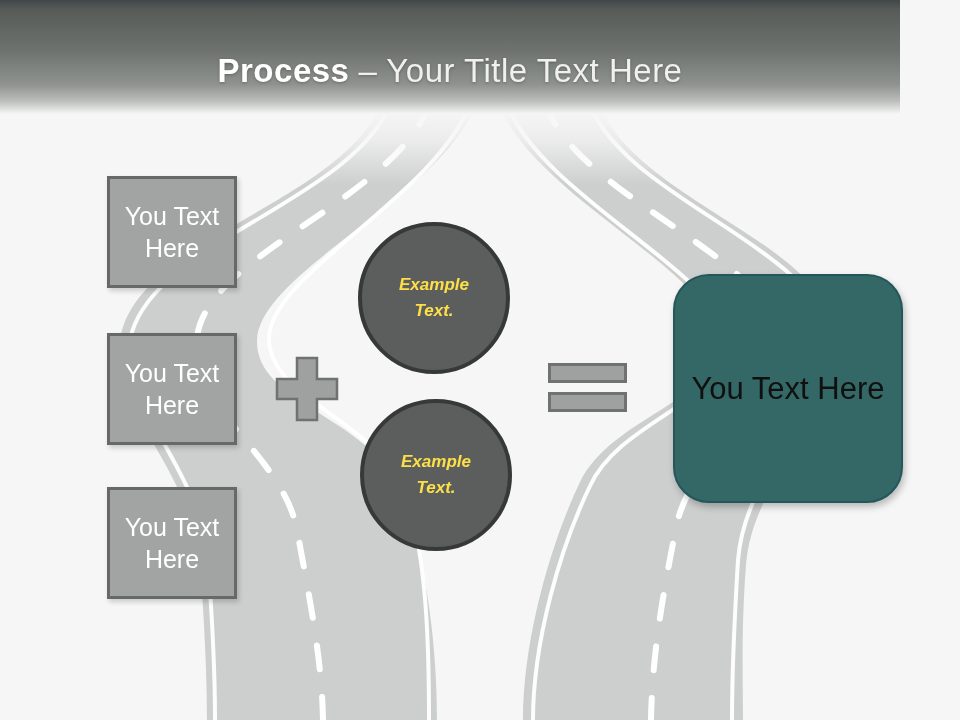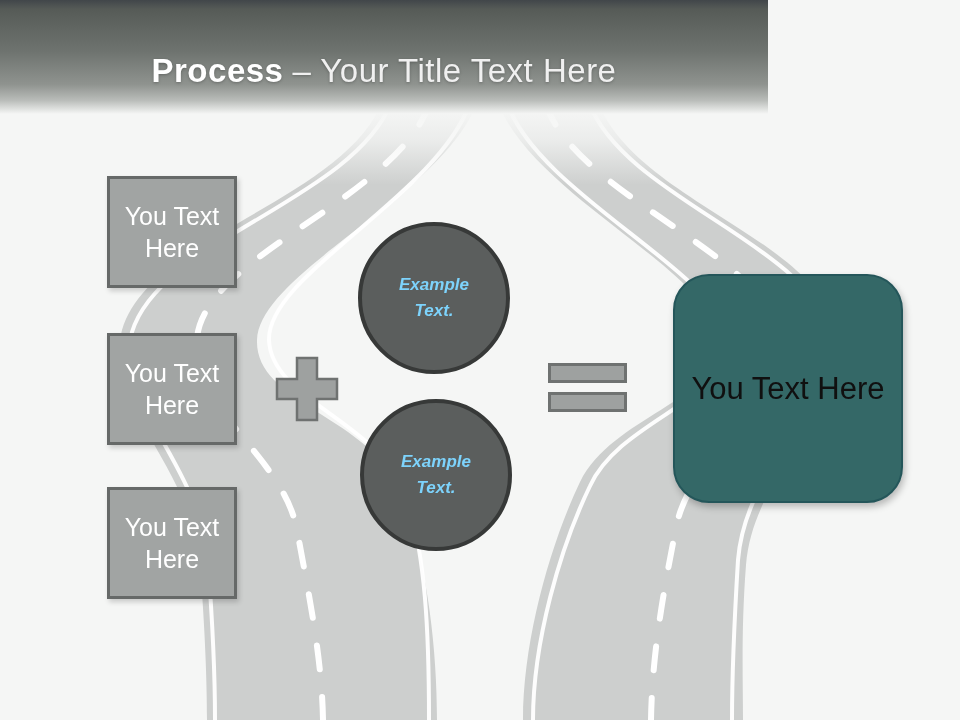--- a/index.html
+++ b/index.html
@@ -7,42 +7,42 @@
   .slide{position:relative;width:960px;height:720px;background:var(--canvas_bg,#f5f6f5);overflow:hidden;}
 
   
   .roads{position:absolute;left:0;top:0;z-index:1;}
 
   
   .fog{position:absolute;left:0;top:110px;width:960px;height:75px;z-index:2;
        background:linear-gradient(to bottom, rgba(245,246,245,1) 0%, rgba(245,246,245,0.75) 40%, rgba(245,246,245,0) 100%);}
 
   
-  .header{position:absolute;left:0;top:0;width:768px;height:114px;z-index:3;
+  .header{position:absolute;left:0;top:0;width:900px;height:114px;z-index:3;
           background:linear-gradient(to bottom,#41464a 0%, #565b57 8%, #6e736f 45%, #8f938f 74%, #b9bcb9 88%, #f5f6f5 100%);}
   .title{position:absolute;left:0;top:52px;width:100%;text-align:center;font-size:33px;line-height:38px;
          color:var(--title_text,#fff);text-shadow:0 1px 3px rgba(0,0,0,0.25);letter-spacing:0.5px;}
   .title .t-bold{font-weight:700;}
   .title .t-sep{font-weight:400;color:#f0f0f0;margin:0 9px;}
   .title .t-rest{font-weight:400;color:#f0f0f0;}
 
   
   .sq{position:absolute;left:107px;width:130px;height:112px;box-sizing:border-box;z-index:4;
       background:var(--placeholder_gray,#a1a4a3);border:3px solid var(--placeholder_border,#666968);
       display:flex;align-items:center;justify-content:center;text-align:center;
       color:var(--box_text,#fff);font-size:25px;line-height:32px;
       box-shadow:2px 3px 5px rgba(0,0,0,0.18);}
   .sq.s1{top:176px;} .sq.s2{top:333px;} .sq.s3{top:487px;}
   .sq .lbl{width:110px;}
 
   
   .circle{position:absolute;width:152px;height:152px;border-radius:50%;box-sizing:border-box;z-index:4;
           background:var(--circle_fill,#5b5e5d);border:4px solid var(--circle_border,#373938);
           display:flex;align-items:center;justify-content:center;text-align:center;
-          color:#7dd3fc;font-weight:700;font-style:italic;font-size:17px;line-height:26px;}
+          color:#fde047;font-weight:700;font-style:italic;font-size:17px;line-height:26px;}
   .circle.c1{left:358px;top:222px;}
   .circle.c2{left:360px;top:399px;}
   .circle .lbl{width:95px;}
 
   
   .plus-wrap{position:absolute;left:273px;top:354px;z-index:4;}
   .equals{position:absolute;left:548px;width:79px;height:20px;box-sizing:border-box;z-index:4;
           background:var(--operator_fill,#9ea1a0);border:3px solid var(--operator_border,#6f7271);}
   .equals.e1{top:363px;} .equals.e2{top:392px;}
 

